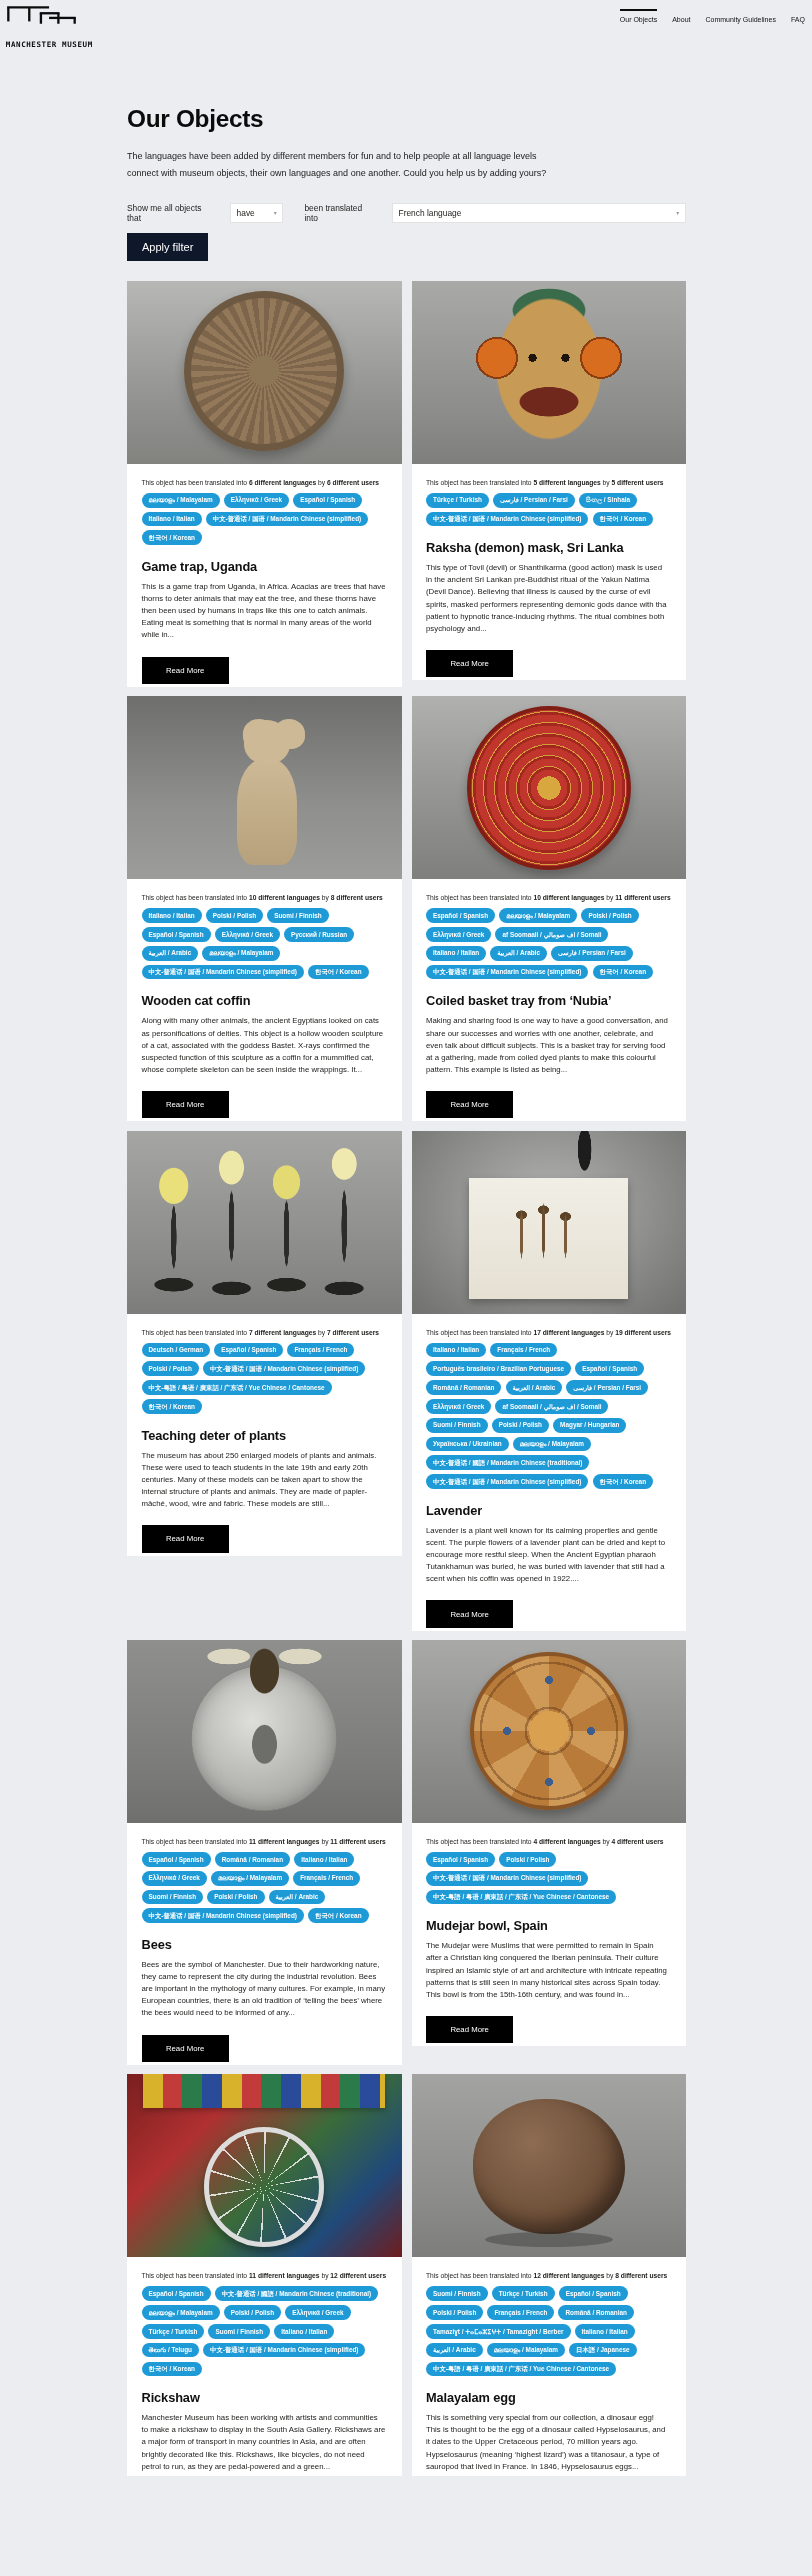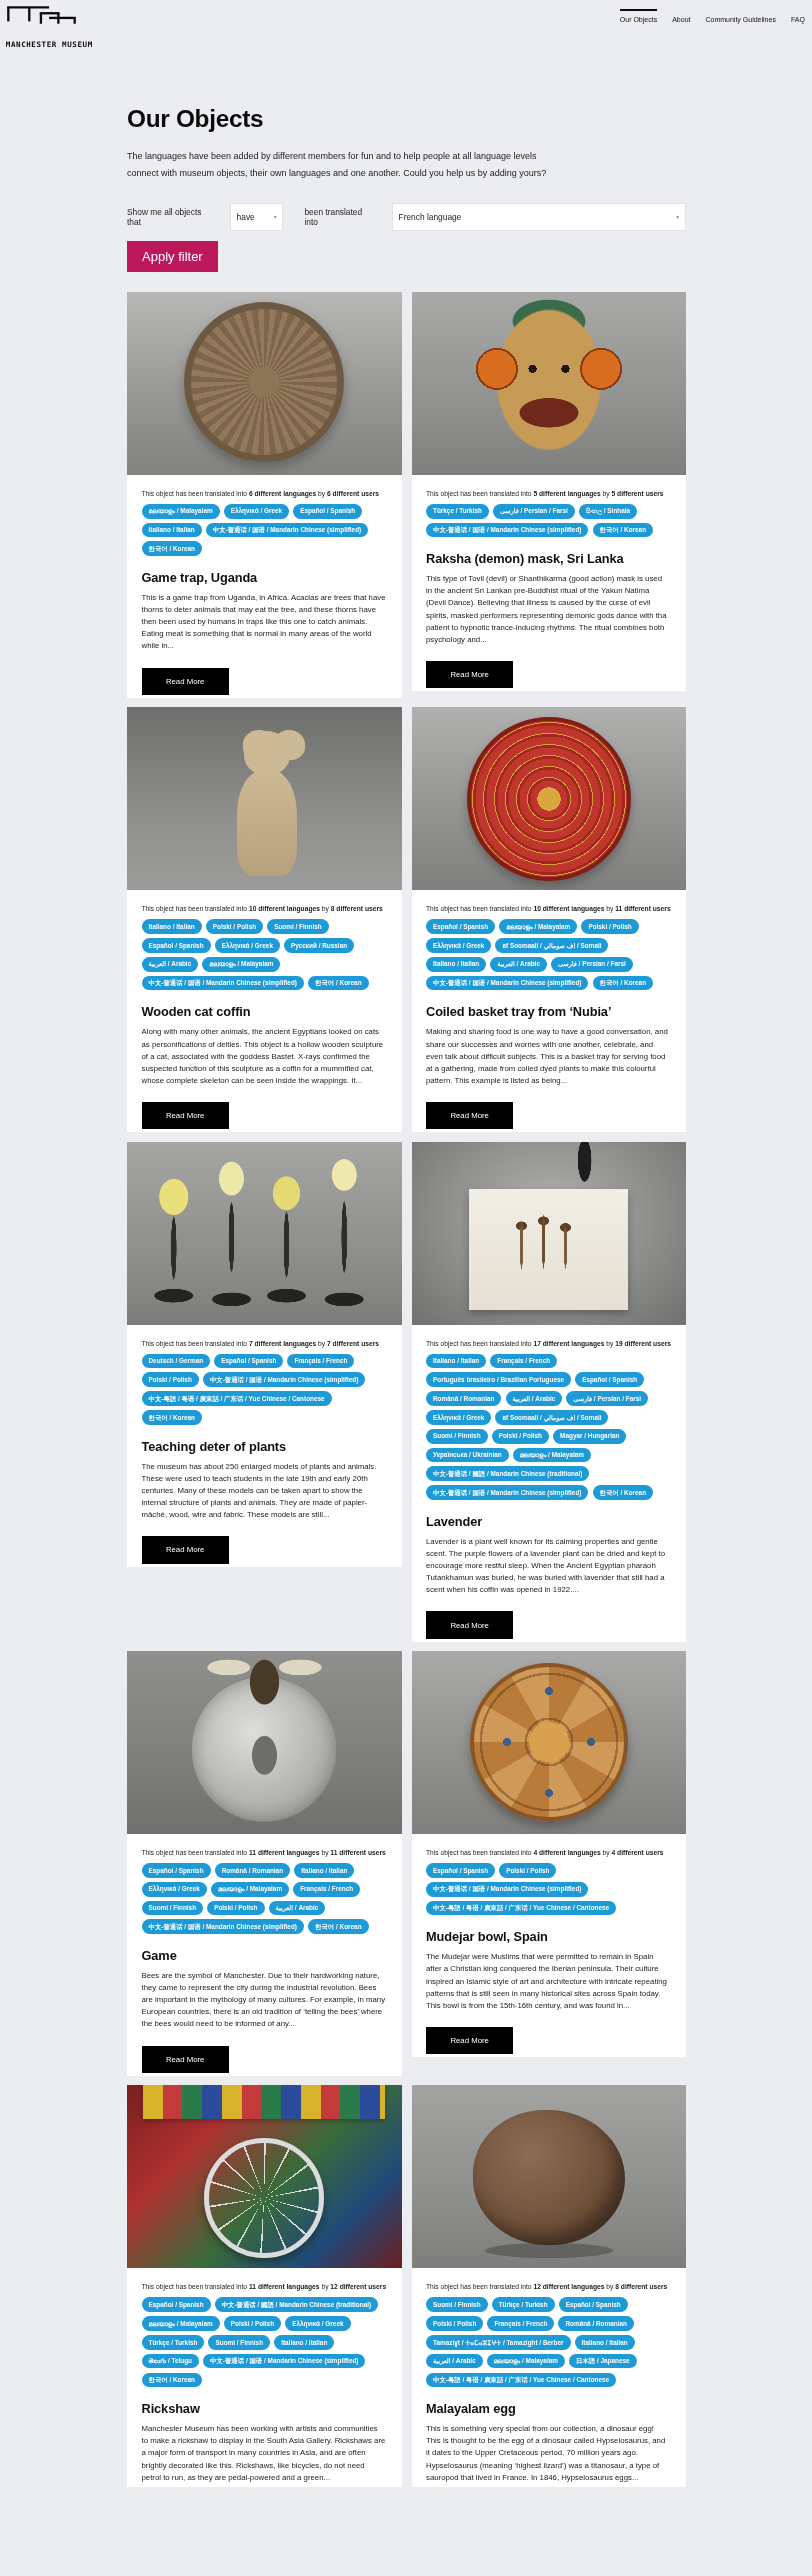--- a/index.html
+++ b/index.html
@@ -16,25 +16,25 @@
   .nav-link.active::before { content:''; position:absolute; top:2.3px; left:0; right:0; height:1.7px; background:#0c0c0c; }
 
   
   .container { width:559px; margin:0 auto; }
   .page-title { margin-top:53px; font-size:24.4px; font-weight:800; letter-spacing:-0.3px; color:#0b0b0b; }
   .lead { margin-top:20px; max-width:412px; font-size:13.4px; line-height:1.65; color:#151513; }
   .intro-body { margin-top:15px; max-width:430px; font-size:9px; line-height:1.85; color:#1b1b19; }
 
   
   .filter-row { margin-top:22px; display:flex; align-items:center; gap:21px; font-size:8.4px; }
-  .select { background:#fff; border:0.6px solid #e2e2e2; height:28px; display:flex; align-items:center; justify-content:space-between; padding:0 5.8px; font-size:8.4px; cursor:pointer; }
+  .select { background:#fff; border:0.6px solid #e2e2e2; height:20px; display:flex; align-items:center; justify-content:space-between; padding:0 5.8px; font-size:8.4px; cursor:pointer; }
   .select .chev { color:#9a9a9a; font-size:5.8px; margin-left:5.8px; }
   .select-have { width:58px; }
   .select-lang { width:325px; }
-  .apply-btn { margin-top:9.3px; display:inline-block; background:#be185d; color:#fff; border:none; padding:8.1px 15px; font-size:13px; font-family:inherit; cursor:pointer; }
+  .apply-btn { margin-top:9.3px; display:inline-block; background:#0f172a; color:#fff; border:none; padding:8.1px 15px; font-size:11px; font-family:inherit; cursor:pointer; }
 
   
   .grid { margin-top:20px; display:grid; grid-template-columns:1fr 1fr; column-gap:10px; row-gap:9.3px; align-items:start; }
   .card { background:#fff; padding-bottom:3px; }
   .card-img { height:183px; position:relative; overflow:hidden; }
   .card-img .ia, .card-img .ib { position:absolute; }
   .card-body { padding:15px 14.5px 0 14.5px; }
   .stat { font-size:6.7px; color:#1c1c1a; }
   .stat b { font-weight:bold; }
   .tags { margin-top:7px; display:flex; flex-wrap:wrap; gap:4.1px 4.1px; }
@@ -335,21 +335,21 @@
             <span class="tag">Italiano / Italian</span>
             <span class="tag">Ελληνικά / Greek</span>
             <span class="tag">മലയാളം / Malayalam</span>
             <span class="tag">Français / French</span>
             <span class="tag">Suomi / Finnish</span>
             <span class="tag">Polski / Polish</span>
             <span class="tag">العربية / Arabic</span>
             <span class="tag">中文-普通话 / 国语 / Mandarin Chinese (simplified)</span>
             <span class="tag">한국어 / Korean</span>
           </div>
-      <h2 class="card-title">Game</h2>
+      <h2 class="card-title">Bees</h2>
       <p class="card-desc">Bees are the symbol of Manchester. Due to their hardworking nature, they came to represent the city during the industrial revolution. Bees are important in the mythology of many cultures. For example, in many European countries, there is an old tradition of ‘telling the bees’ where the bees would need to be informed of any...</p>
       <a href="#" class="read-more">Read More</a>
     </div>
   </div>
 
   <div class="card">
     <div class="card-img img-mudejar-bowl">
       <div class="ia"></div>
       <div class="ib"></div>
     </div>

